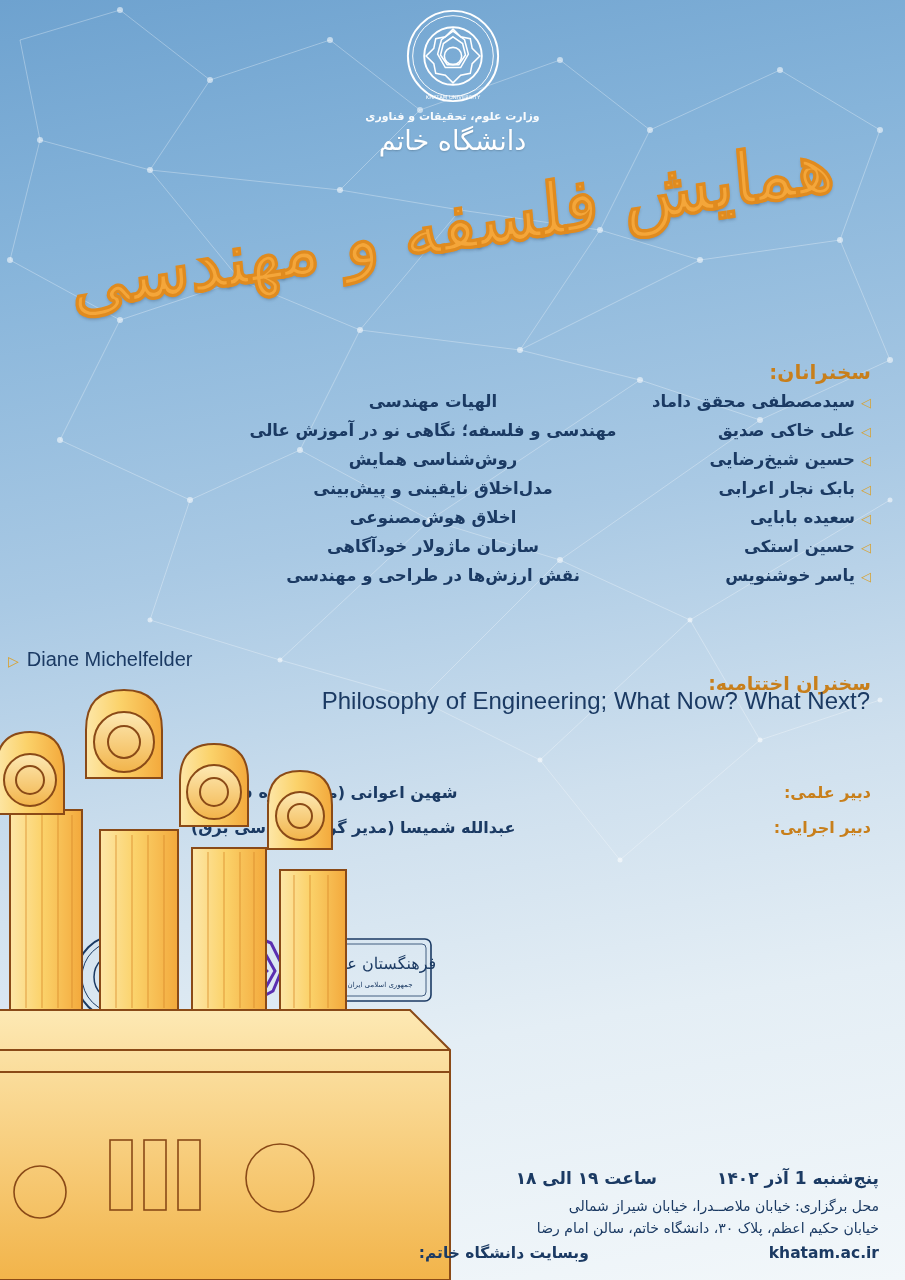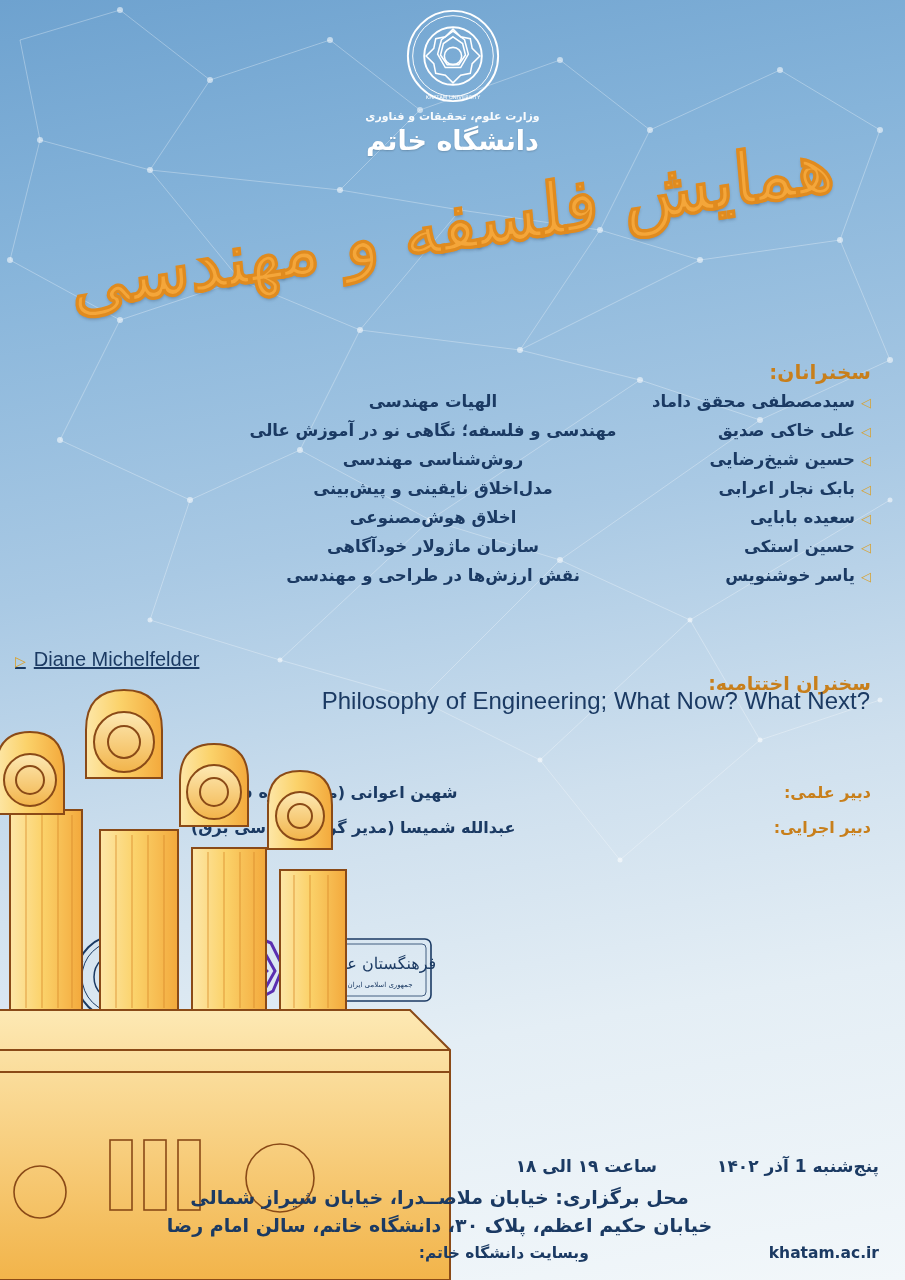--- a/index.html
+++ b/index.html
@@ -40,21 +40,21 @@
   }
   .uni-sub {
     font-size: 11px;
     letter-spacing: .5px;
     margin-top: 6px;
     opacity: .95;
     font-weight: 600;
   }
   .uni-name {
     font-size: 27px;
-    font-weight: bold;
+    font-weight: normal;
     margin-top: 2px;
     letter-spacing: 0px;
     text-shadow: 0 1px 2px rgba(0,0,0,.18);
   }
 
   
   .title-wrap {
     position: absolute;
     top: 185px;
     left: 0;
@@ -126,27 +126,26 @@
     color: #c87f1b;
     font-size: 19px;
     font-weight: bold;
   }
   .closing-name {
     position: absolute;
     top: 648px;
     left: 0;
     width: 540px;
     text-align: left;
-    padding-left: 15px;
+    padding-left: 8px;
     direction: ltr;
     color: #1b3a63;
     font-size: 20px;
     font-weight: normal;
     font-family: "Liberation Sans", sans-serif;
-    text-decoration: underline;
   }
   .closing-name .tri {
     color: #d9a02c;
     font-size: 14px;
     margin-right: 8px;
   }
   .closing-talk {
     position: absolute;
     top: 687px;
     left: 0;
@@ -196,24 +195,23 @@
     font-size: 17px;
     font-weight: bold;
     display: flex;
     justify-content: flex-start;
     gap: 60px;
     padding-right: 0;
     margin-bottom: 10px;
   }
   .foot-line1 .item { white-space: nowrap; margin-top: 40px; }
   .foot-line2, .foot-line3 {
-    font-size: 19px;
-    font-weight: bold;
+    font-size: 14px;
+    font-weight: normal;
     margin-bottom: 6px;
-    text-align: center;
   }
   .foot-line4 {
     font-size: 15.5px;
     font-weight: bold;
     display: flex;
     justify-content: flex-start;
     gap: 180px;
     margin-top: 8px;
   }
   .website-url { direction: ltr; color: #1b3a63; }
@@ -331,21 +329,21 @@
 
     <div class="sp-row">
       <span class="sp-arrow">◁</span>
       <span class="sp-name">علی خاکی صدیق</span>
       <span class="sp-topic">مهندسی و فلسفه؛ نگاهی نو در آموزش عالی</span>
     </div>
 
     <div class="sp-row">
       <span class="sp-arrow">◁</span>
       <span class="sp-name">حسین شیخ‌رضایی</span>
-      <span class="sp-topic">روش‌شناسی مهندسی</span>
+      <span class="sp-topic">روش‌شناسی همایش</span>
     </div>
 
     <div class="sp-row">
       <span class="sp-arrow">◁</span>
       <span class="sp-name">بابک نجار اعرابی</span>
       <span class="sp-topic">مدل‌اخلاق نایقینی و پیش‌بینی</span>
     </div>
 
     <div class="sp-row">
       <span class="sp-arrow">◁</span>

